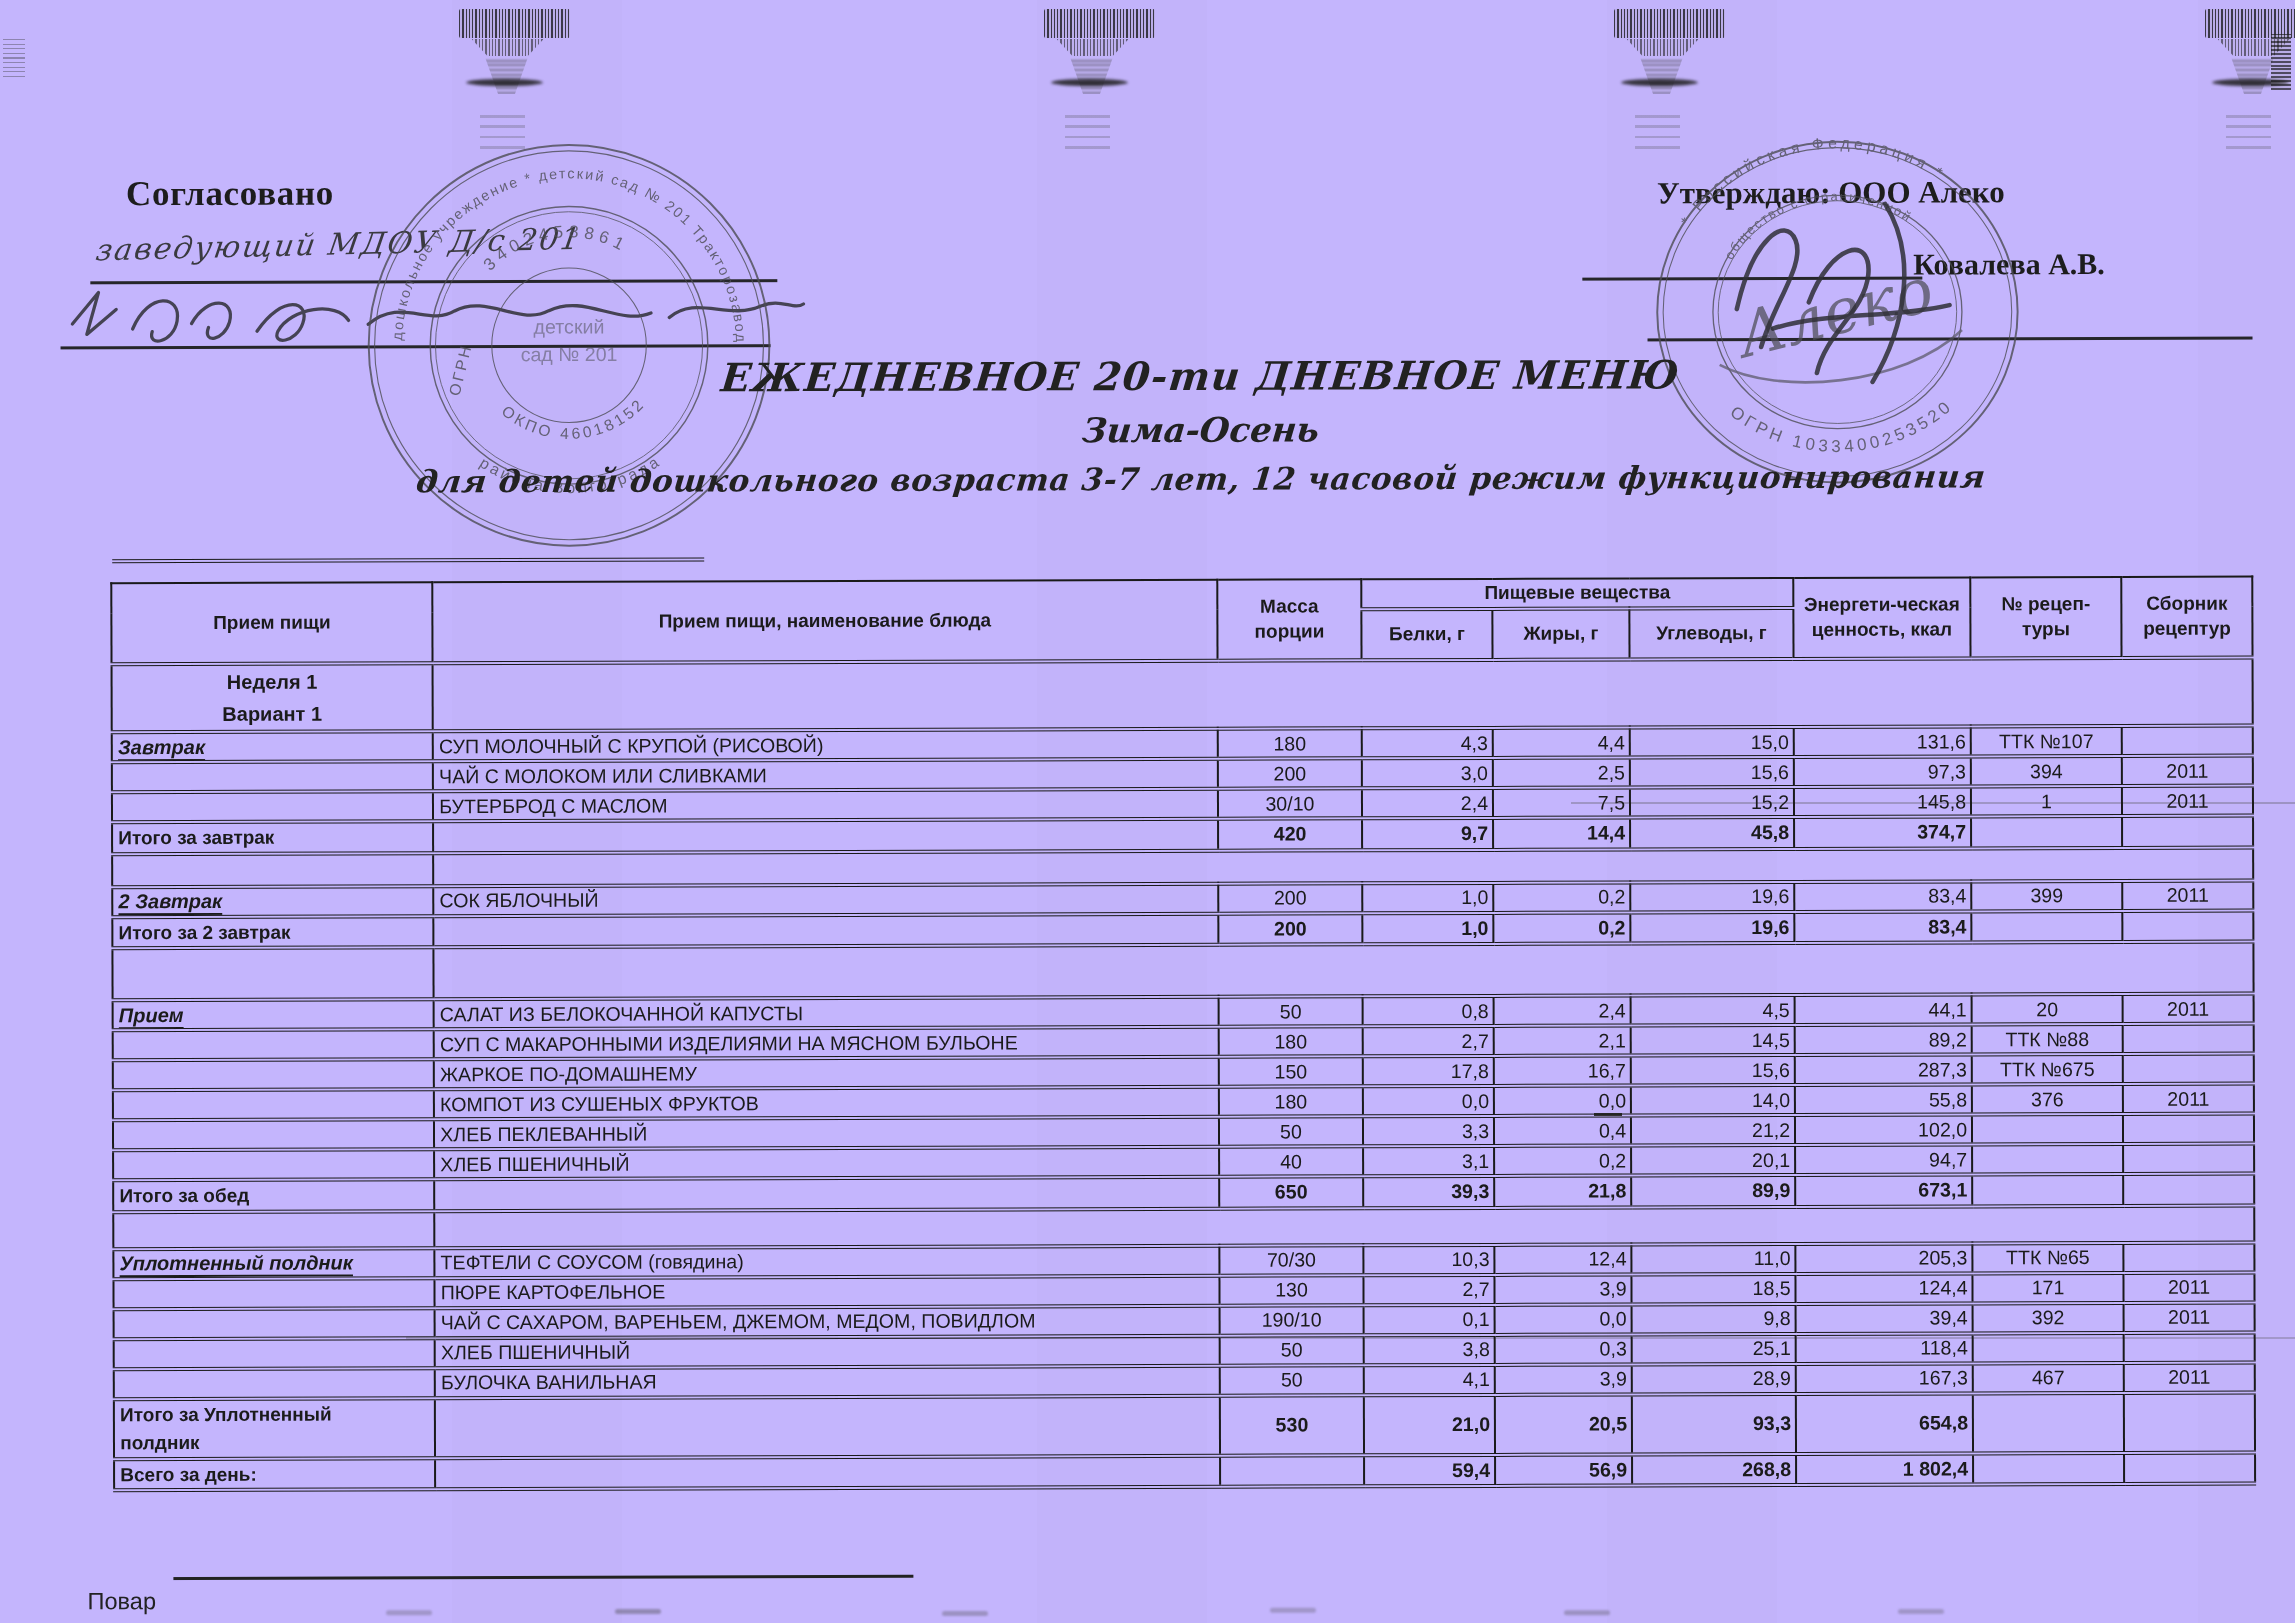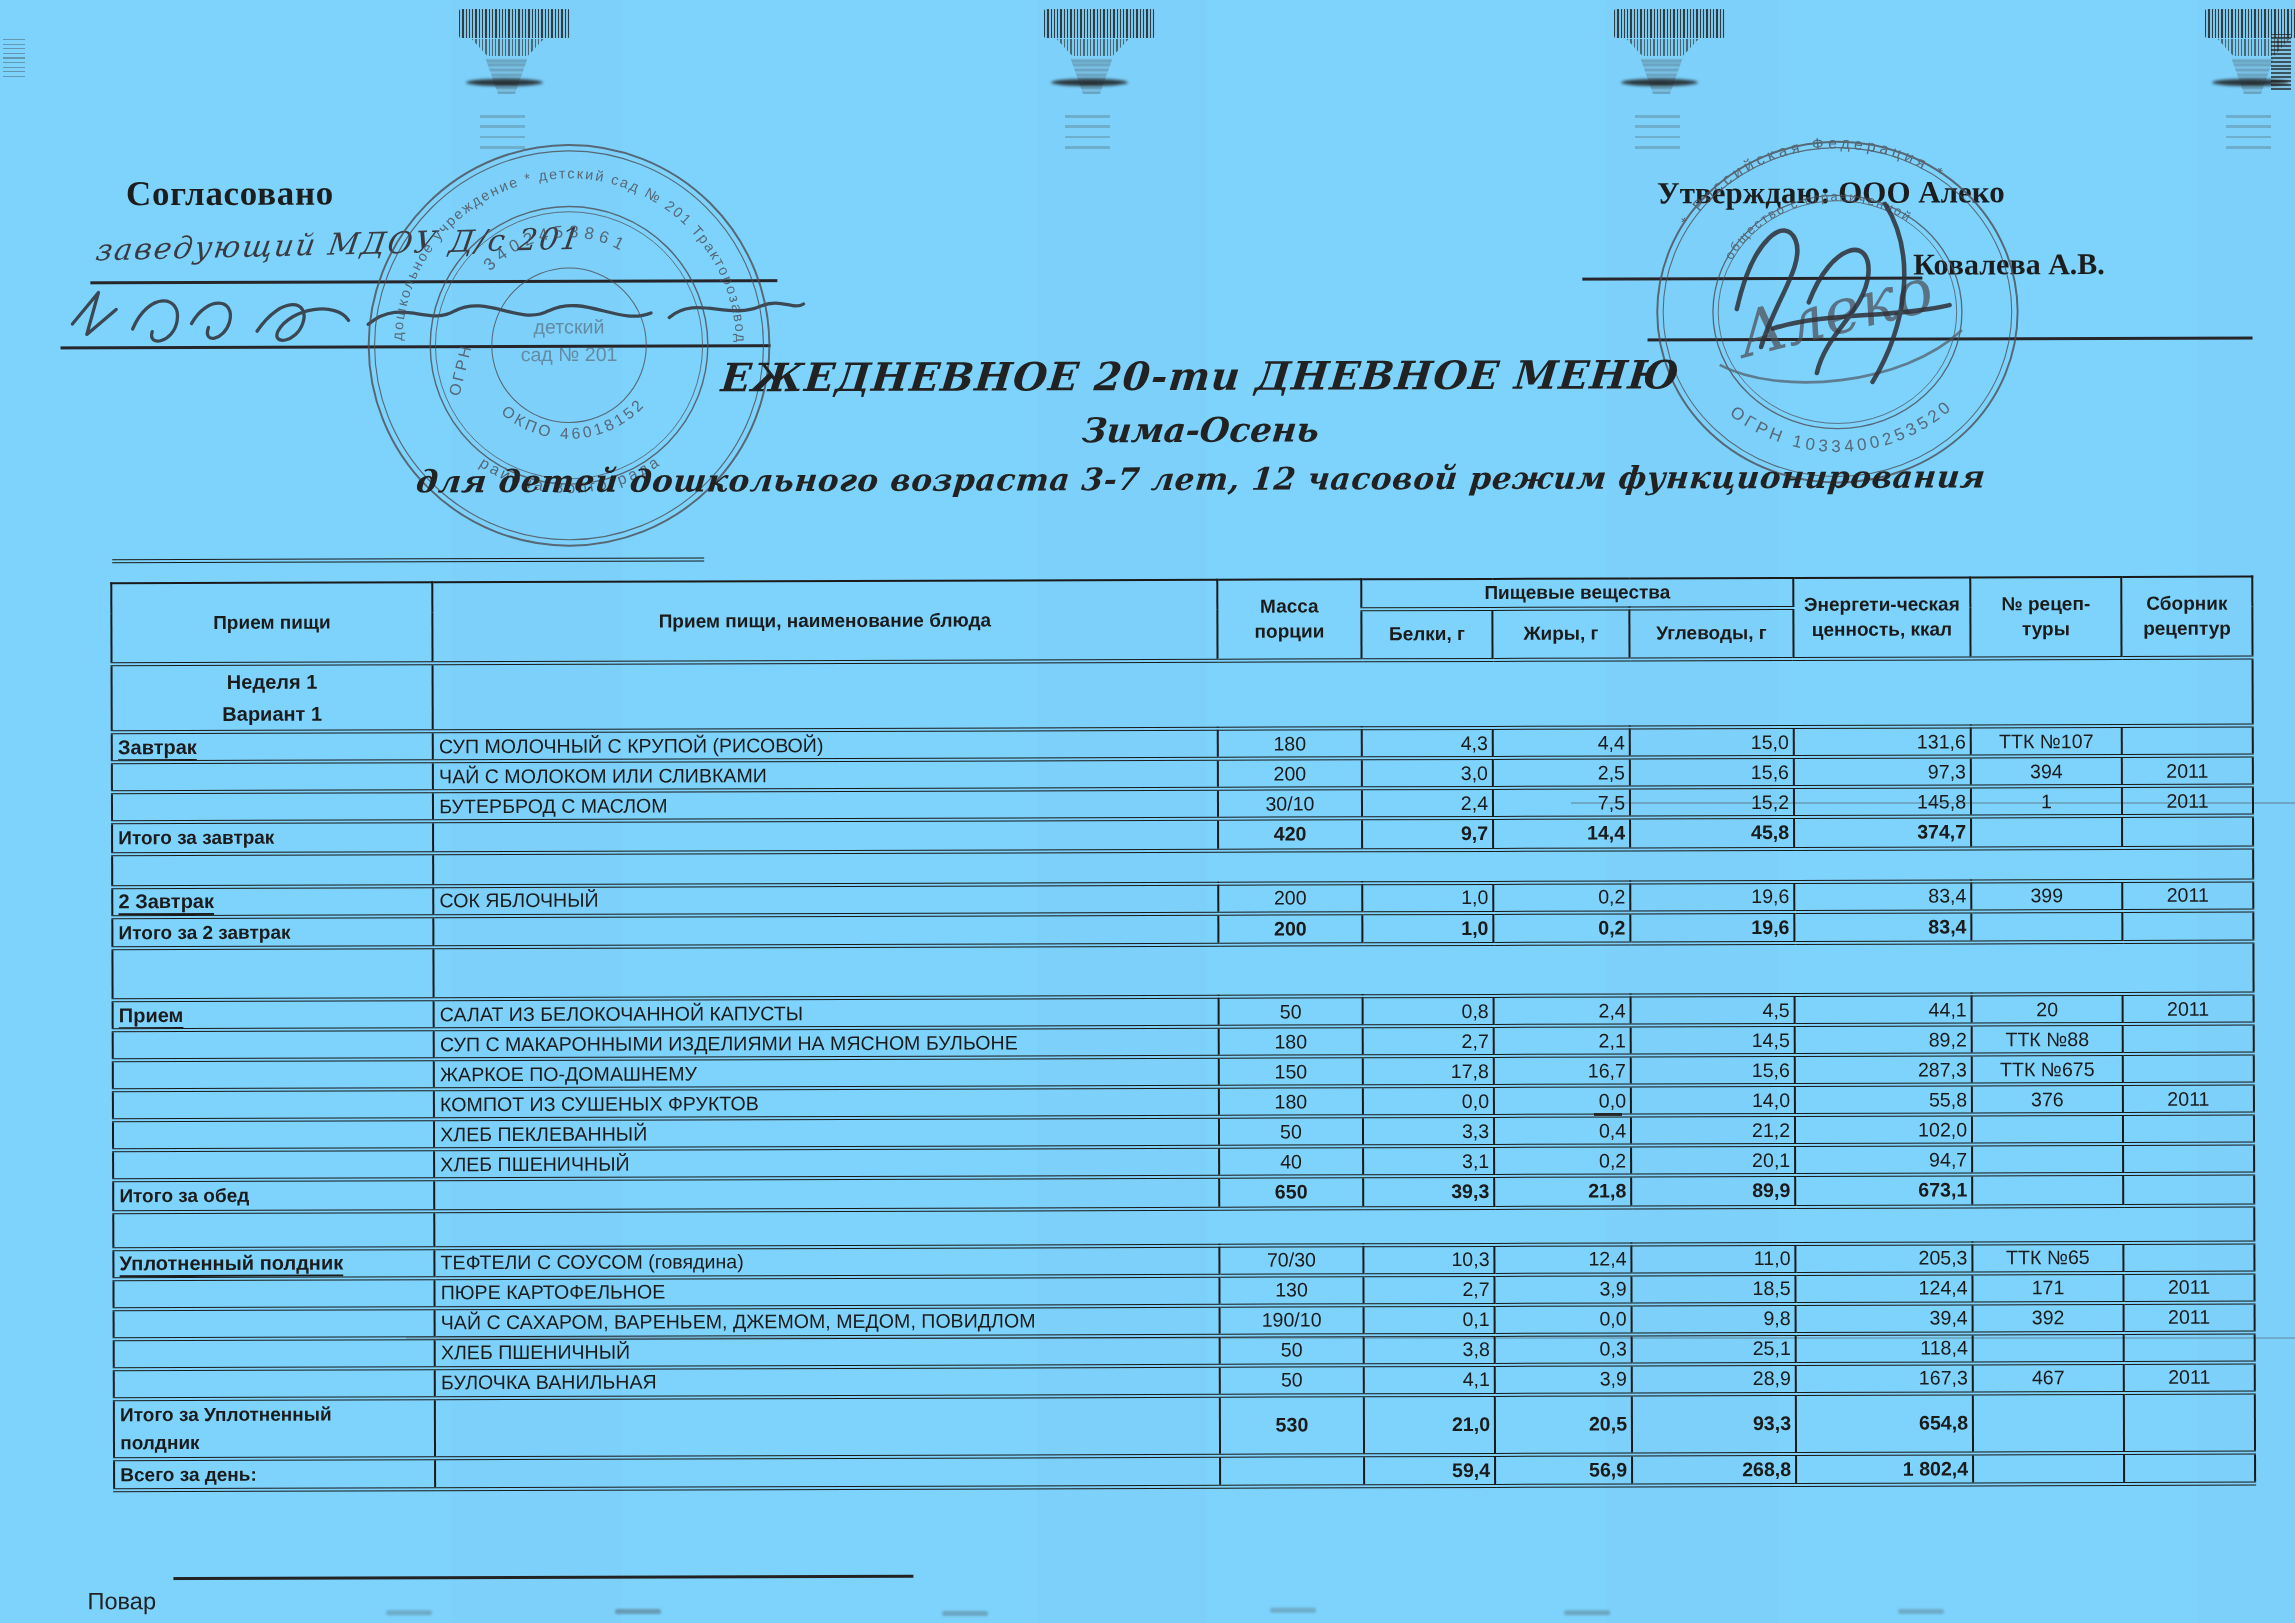--- a/index.html
+++ b/index.html
@@ -1,16 +1,16 @@
 <!DOCTYPE html>
 <html lang="ru" style="font-size:10.5px"><head>
 <meta charset="utf-8">
 <style>
   html,body{margin:0;padding:0;background:#e8e8e6;}
-  .page{position:relative;width:2295px;height:1624px;background:#7dd3fc;overflow:hidden;
+  .page{position:relative;width:2295px;height:1624px;background:#c4b5fd;overflow:hidden;
         font-family:"Liberation Sans",sans-serif;color:#1d1d1d;}
   .content{position:absolute;inset:0;transform:rotate(-0.18deg);}
 
   
   .serif{font-family:"Liberation Serif",serif;font-weight:bold;}
   .t-agree{position:absolute;left:128px;top:171px;font-size:35px;letter-spacing:0.7px;}
   .t-approve{position:absolute;left:1659px;top:177px;font-size:31px;}
   .t-name{position:absolute;left:1915px;top:250px;font-size:30px;text-align:right;}
   .handwrite{position:absolute;left:98px;top:224px;font-family:"DejaVu Serif",serif;
              font-style:italic;font-size:30px;color:#3a3a40;letter-spacing:2px;
@@ -35,21 +35,21 @@
         table-layout:fixed;font-size:19.6px;color:#1b1b1b;}
   #menu,td,th{border:2px solid #1a1a1a;}
   td,th{border-bottom:4.6px double #1a1a1a;padding:0 5.2px;overflow:hidden;
         white-space:pre-line;vertical-align:middle;}
   th{font-weight:bold;text-align:center;font-size:19px;line-height:1.3;}
   tr.h1{height:30px;} tr.h2{height:51px;}
   tr.week-row{height:63px;}
   .week-cell{font-weight:bold;text-align:center;font-size:20px;line-height:1.6;}
   tr.r{height:30px;}
   .meal-cell{font-weight:bold;font-size:20px;text-align:left;white-space:nowrap;}
-  .sec-label{text-decoration:underline;text-underline-offset:4.6px;text-decoration-thickness:2px;}
+  .sec-label{text-decoration:underline;text-underline-offset:4.6px;text-decoration-thickness:2px;font-style:italic;}
   .dish{text-align:left;white-space:nowrap;}
   .mass{text-align:center;}
   .num{text-align:right;padding-right:3.9px;}
   tr.total td{font-weight:bold;}
   .tlabel{text-align:left;font-size:19px;line-height:1.45;}
   tr.tp{height:60px;}
   tr.spacer td{border-bottom:4.6px double #1a1a1a;}
   tr.sp0{height:33px;} tr.sp1{height:52px;} tr.sp2{height:37px;}
   tr.grand{height:30px;} tr.grand td{font-weight:bold;}
 

